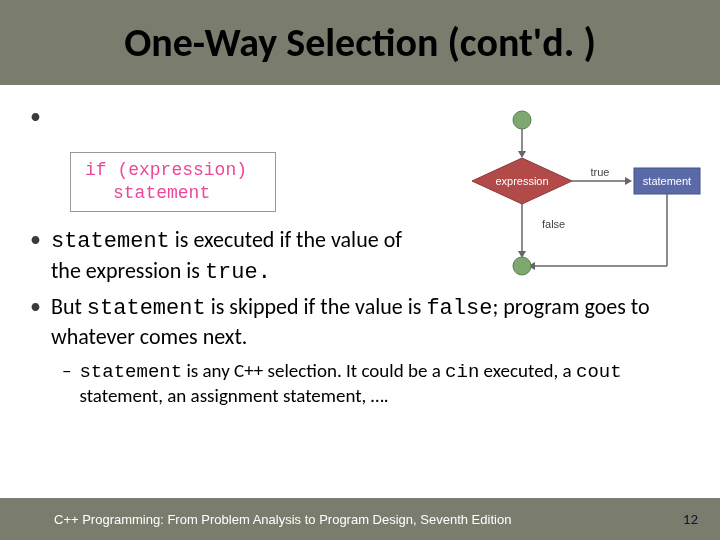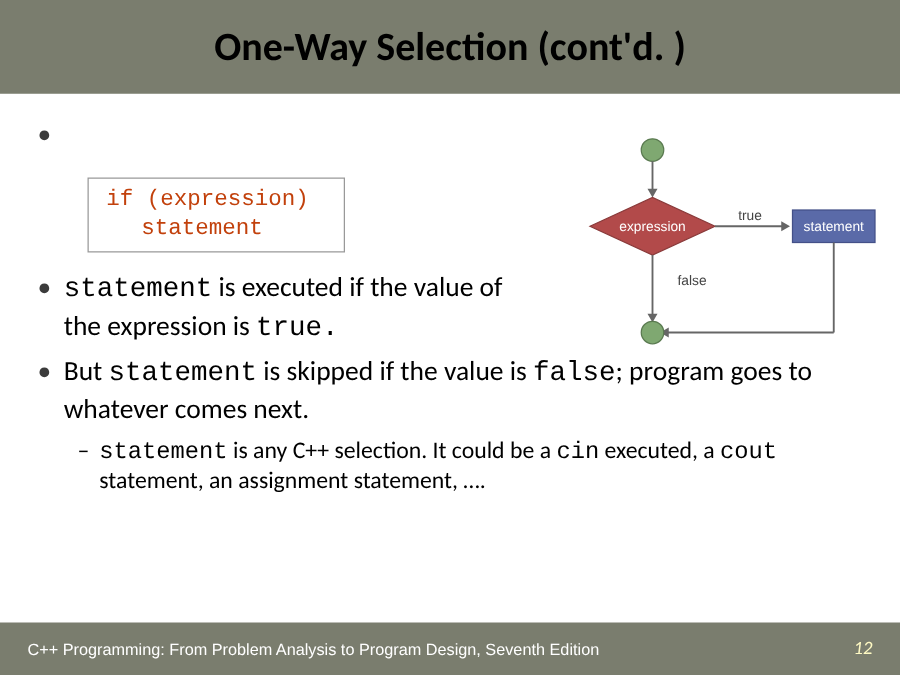--- a/index.html
+++ b/index.html
@@ -11,21 +11,21 @@
     position: relative;
     overflow: hidden;
   }
   .header-band {
     background: #7a7d6e;
     padding: 18px 0 18px 0;
     text-align: center;
   }
   .title {
     color: #000;
-    font-size: 32px;
+    font-size: 40px;
     font-weight: 700;
   }
   .content {
     padding: 18px 30px 0 30px;
     font-size: 22px;
     color: #000;
   }
   .bullet-row {
     display: flex;
     align-items: flex-start;
@@ -38,21 +38,21 @@
   }
   .bullet-text { line-height: 1.28; }
   .code-box {
     border: 1px solid #999;
     background: #fff;
     display: inline-block;
     padding: 6px 28px 6px 14px;
     margin: 14px 0 14px 40px;
     font-family: "Courier New", monospace;
     font-size: 18px;
-    color: #c2410c;
+    color: #ec4899;
     line-height: 1.3;
   }
   .code-box .line2 { padding-left: 28px; }
   .mono { font-family: "Courier New", monospace; }
   .sub-bullet {
     display: flex;
     align-items: flex-start;
     margin: 8px 0 0 32px;
     font-size: 19px;
   }
@@ -75,25 +75,25 @@
     background: #7a7d6e;
     padding: 12px 22px;
     display: flex;
     justify-content: space-between;
     align-items: center;
   }
   .footer-text {
     color: #fff;
     font-size: 13px;
     font-family: Arial, sans-serif;
+    margin-left: 32px;
   }
   .page-num {
-    color: #fef9c3;
+    color: #0f172a;
     font-size: 15px;
-    font-style: italic;
   }
 </style>
 </head>
 <body>
 
 <div class="header-band">
   <div class="title">One-Way Selection  (cont'd. )</div>
 </div>
 
 <div class="content">

